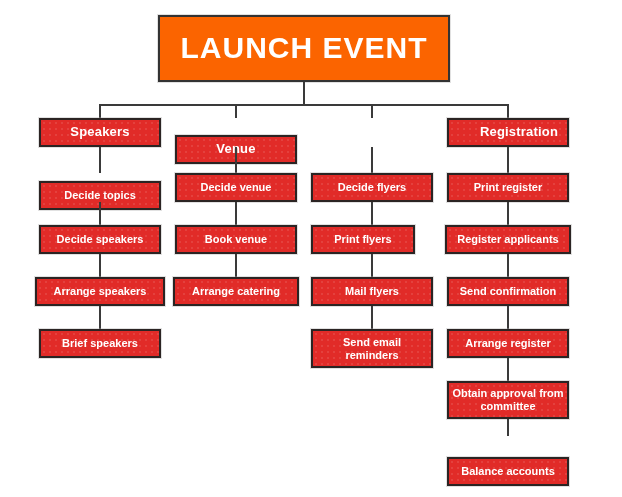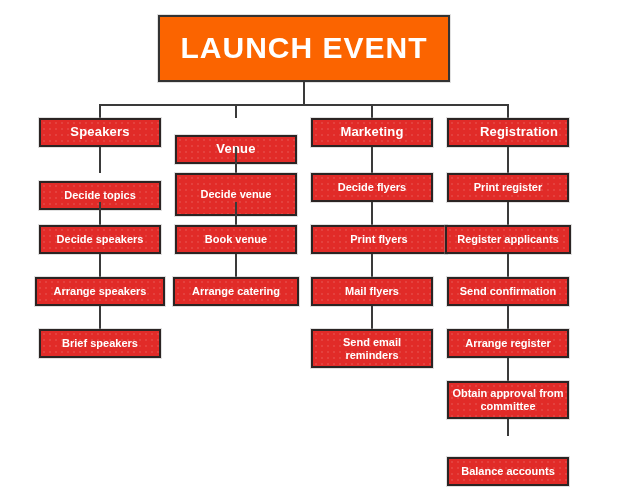--- a/index.html
+++ b/index.html
@@ -62,31 +62,30 @@
   <div class="node" style="left:39px; top:173px; width:122px; height:29px;margin-top:8px;">Decide topics</div>
   <div class="line" style="left:99px; top:202px; width:2px; height:23px;"></div>
   <div class="node" style="left:39px; top:225px; width:122px; height:29px;">Decide speakers</div>
   <div class="line" style="left:99px; top:254px; width:2px; height:23px;"></div>
   <div class="node" style="left:35px; top:277px; width:130px; height:29px;">Arrange speakers</div>
   <div class="line" style="left:99px; top:306px; width:2px; height:23px;"></div>
   <div class="node" style="left:39px; top:329px; width:122px; height:29px;">Brief speakers</div>
 
   <div class="node header-node" style="left:175px; top:135px; width:122px; height:29px;">Venue</div>
   <div class="line" style="left:235px; top:147px; width:2px; height:26px;"></div>
-  <div class="node" style="left:175px; top:173px; width:122px; height:43px;">Decide venue</div>
+  <div class="node" style="left:175px; top:173px; width:122px; height:29px;">Decide venue</div>
   <div class="line" style="left:235px; top:202px; width:2px; height:23px;"></div>
   <div class="node" style="left:175px; top:225px; width:122px; height:29px;">Book venue</div>
   <div class="line" style="left:235px; top:254px; width:2px; height:23px;"></div>
   <div class="node" style="left:173px; top:277px; width:126px; height:29px;">Arrange catering</div>
 
-  <div class="node header-node" style="left:311px; top:118px; width:122px; height:29px;">Marketing</div>
   <div class="line" style="left:371px; top:147px; width:2px; height:26px;"></div>
   <div class="node" style="left:311px; top:173px; width:122px; height:29px;">Decide flyers</div>
   <div class="line" style="left:371px; top:202px; width:2px; height:23px;"></div>
-  <div class="node" style="left:311px; top:225px; width:136px; height:29px;">Print flyers</div>
+  <div class="node" style="left:311px; top:225px; width:104px; height:29px;">Print flyers</div>
   <div class="line" style="left:371px; top:254px; width:2px; height:23px;"></div>
   <div class="node" style="left:311px; top:277px; width:122px; height:29px;">Mail flyers</div>
   <div class="line" style="left:371px; top:306px; width:2px; height:23px;"></div>
   <div class="node" style="left:311px; top:329px; width:122px; height:39px;">Send email reminders</div>
 
   <div class="node header-node" style="left:447px; top:118px; width:122px; height:29px;padding-left:24px;">Registration</div>
   <div class="line" style="left:507px; top:147px; width:2px; height:26px;"></div>
   <div class="node" style="left:447px; top:173px; width:122px; height:29px;">Print register</div>
   <div class="line" style="left:507px; top:202px; width:2px; height:23px;"></div>
   <div class="node" style="left:445px; top:225px; width:126px; height:29px;">Register applicants</div>

